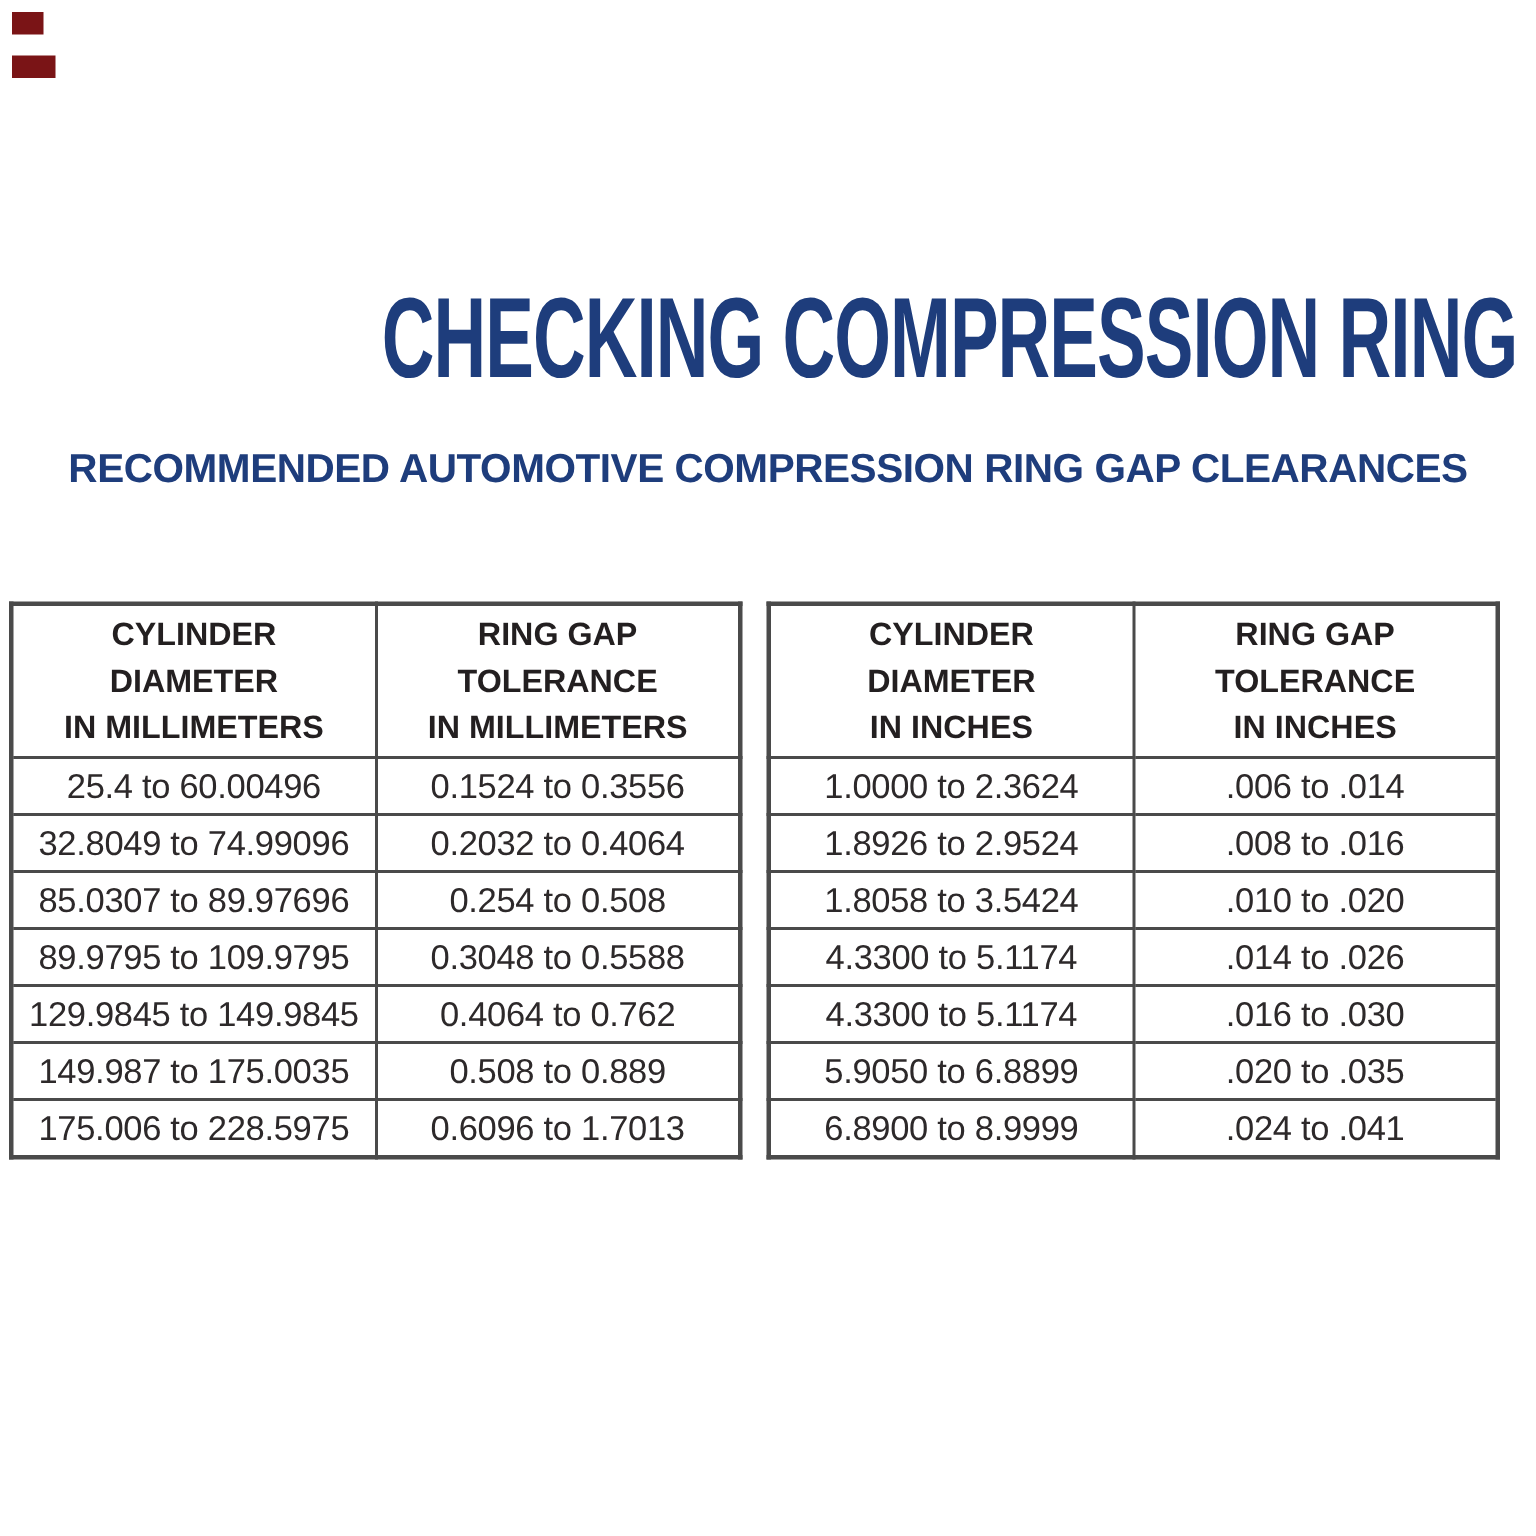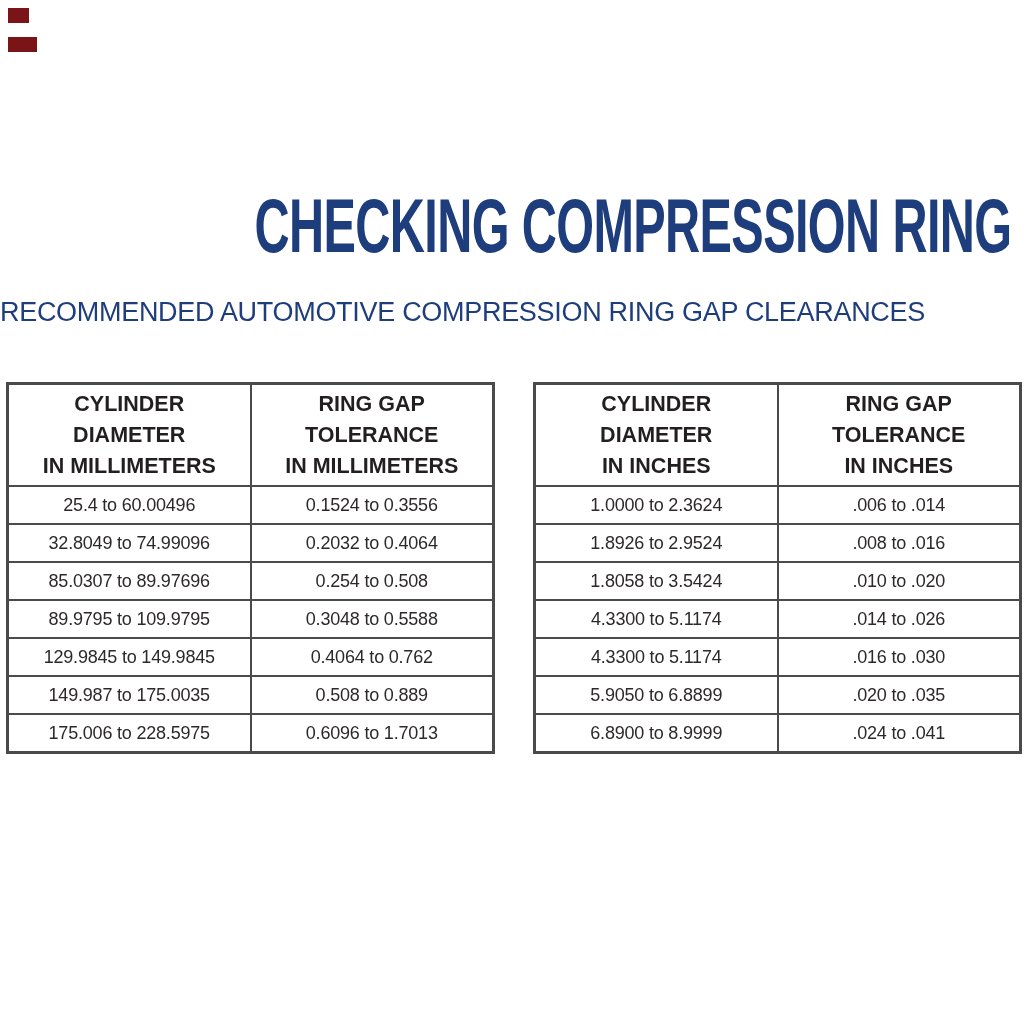--- a/index.html
+++ b/index.html
@@ -33,33 +33,34 @@
     transform: scaleX(0.64);
     transform-origin: 50% 50%;
     letter-spacing: -1px;
   }
   h2.subtitle {
     position: absolute;
     top: 297px;
     left: 0;
     width: 1024px;
     margin: 0;
+    text-align: center;
     font-size: 27px;
-    font-weight: normal;
+    font-weight: bold;
     color: #1e3d7c;
     white-space: nowrap;
     letter-spacing: -0.3px;
   }
 
   .tables {
     position: absolute;
-    top: 382px;
+    top: 401px;
     left: 6px;
     display: flex;
-    gap: 38px;
+    gap: 16px;
   }
   table.gap-table {
     border-collapse: collapse;
     width: 489px;
     table-layout: fixed;
     background: #ffffff;
   }
   table.gap-table th,
   table.gap-table td {
     border: 2px solid #4a4a4a;
@@ -72,21 +73,21 @@
   table.gap-table th {
     height: 100px;
     font-size: 21.5px;
     line-height: 31px;
     font-weight: bold;
     white-space: pre-line;
     color: #231f20;
   }
   table.gap-table td {
     height: 36px;
-    font-size: 18px;
+    font-size: 23px;
     letter-spacing: -0.2px;
   }
 </style>
 </head>
 <body>
 
 <div class="page">
 
   <div class="mark mark1"></div>
   <div class="mark mark2"></div>

